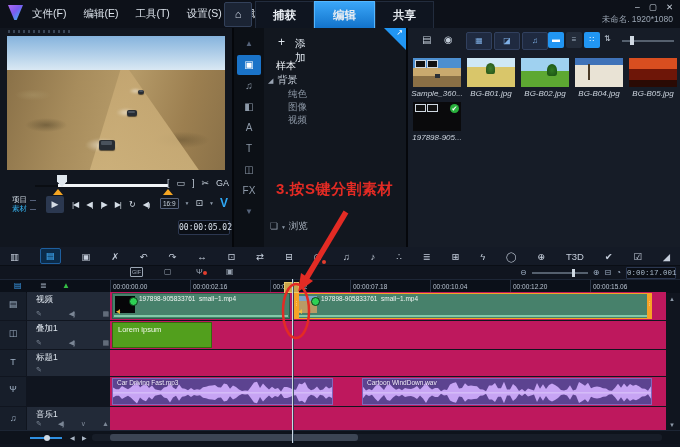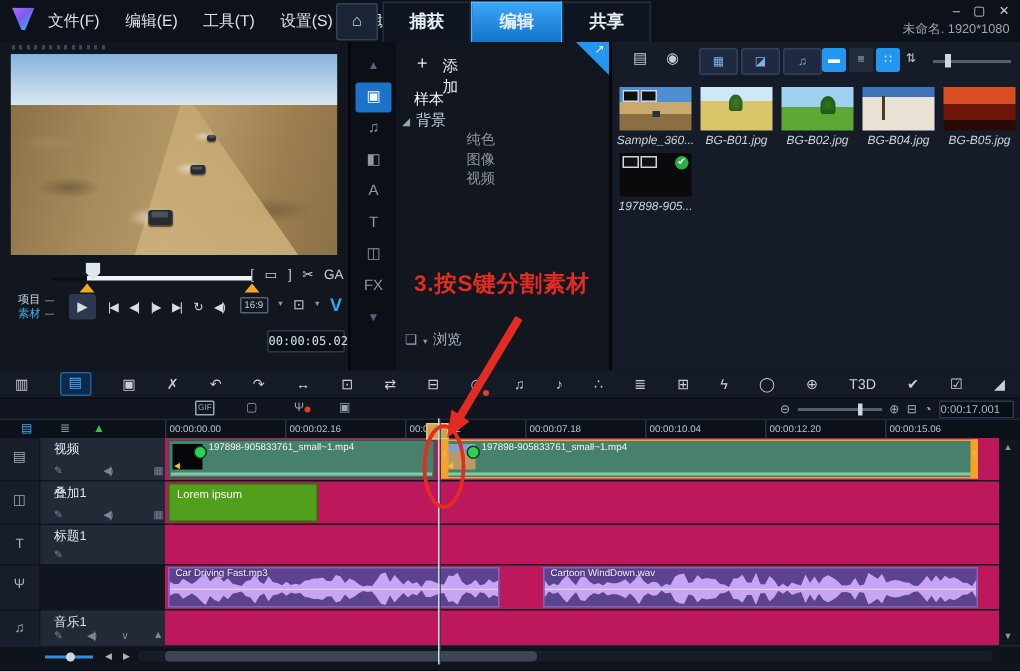--- a/index.html
+++ b/index.html
@@ -89,21 +89,21 @@
   .add-row{position:absolute;left:0;top:6px;height:18px;}
   .add-plus{position:absolute;left:14px;top:1px;font-size:12px;color:#dfe6ee;}
   .add-label{position:absolute;left:31px;top:3px;font-size:10.5px;color:#dfe6ee;}
   .pin-corner{position:absolute;right:0;top:0;width:22px;height:22px;background:#2196f3;
         clip-path:polygon(0 0,100% 0,100% 100%);}
   .pin-corner span{position:absolute;right:3px;top:0px;font-size:8px;color:#fff;}
   .tree-sample{position:absolute;left:12px;top:31px;font-size:10px;color:#f2f6fa;}
   .tree-group{position:absolute;left:4px;top:45px;font-size:10px;color:#c3cbd6;}
   .tree-group .tw{font-size:7px;color:#9aa5b3;margin-right:4px;}
   .tree-children{position:absolute;left:24px;top:59px;}
-  .tree-child{font-size:9.5px;color:#8b96a4;line-height:13px;margin-left:23px;}
+  .tree-child{font-size:9.5px;color:#8b96a4;line-height:13px;}
   .browse-row{position:absolute;left:6px;bottom:14px;font-size:9.5px;color:#aab4c0;}
   .browse-row .bi{font-size:9px;color:#9aa6b4;margin-right:3px;}
 
   
   .library-panel{position:absolute;left:408px;top:28px;width:272px;height:219px;background:#161c27;}
   .lib-toolbar{position:absolute;left:0;top:0;width:272px;height:26px;}
   .lib-ic{position:absolute;top:6px;font-size:10px;color:#c3cdd9;}
   .lib-group{position:absolute;top:4px;display:flex;gap:2px;}
   .lib-filter{width:24px;height:16px;background:#1f2a40;border:1px solid #31405e;border-radius:2px;
         text-align:center;line-height:15px;font-size:8px;color:#7fb0e6;}
@@ -157,21 +157,21 @@
   .tool .dot,.qt .dot{position:absolute;right:-4px;bottom:1px;width:4px;height:4px;background:#e23d2e;
         border-radius:50%;}
   .tl-toolbar2{position:absolute;left:0;top:19px;width:680px;height:13px;}
   .qt{position:absolute;top:1px;font-size:8px;color:#9aa5b3;}
   .qt.boxed{border:1px solid #9aa5b3;border-radius:1px;font-size:5.5px;padding:0 1px;line-height:8px;}
   .zoom-cluster{position:absolute;right:4px;top:0;display:flex;gap:5px;align-items:center;height:13px;}
   .zoom-ic{font-size:8px;color:#9fb0c5;}
   .zoom-slider{position:relative;width:56px;height:2px;background:#55606e;}
   .zoom-slider .knob{position:absolute;left:40px;top:-3px;width:3px;height:8px;background:#cfd8e2;}
   .dur-box{width:48px;height:10px;background:#0a0e15;border:1px solid #2b3750;border-radius:1px;
-        font-family:Liberation Sans, sans-serif;font-size:7.5px;color:#a9bacb;text-align:left;
+        font-family:Liberation Mono, monospace;font-size:7.5px;color:#a9bacb;text-align:left;
         line-height:10px;}
   .ruler-row{position:absolute;left:0;top:32px;width:680px;height:13px;background:#0b1019;
         border-top:1px solid #1d2636;}
   .ruler-left{position:absolute;left:0;top:0;width:110px;height:13px;}
   .rl-ic{position:absolute;top:1px;font-size:8px;color:#8d99a8;}
   .rl-ic.blue{color:#3fa9ff;} .rl-ic.green{color:#35c046;}
   .ruler{position:absolute;left:110px;top:0;right:0;height:13px;display:flex;overflow:hidden;}
   .ruler-cell{width:80px;flex:0 0 80px;border-left:1px solid #2a3444;box-sizing:border-box;
         font-size:6.5px;color:#b9c4d2;line-height:13px;padding-left:2px;white-space:nowrap;}
   .ph-chip{position:absolute;left:284px;top:2px;width:13px;height:9px;background:#caa54b;

